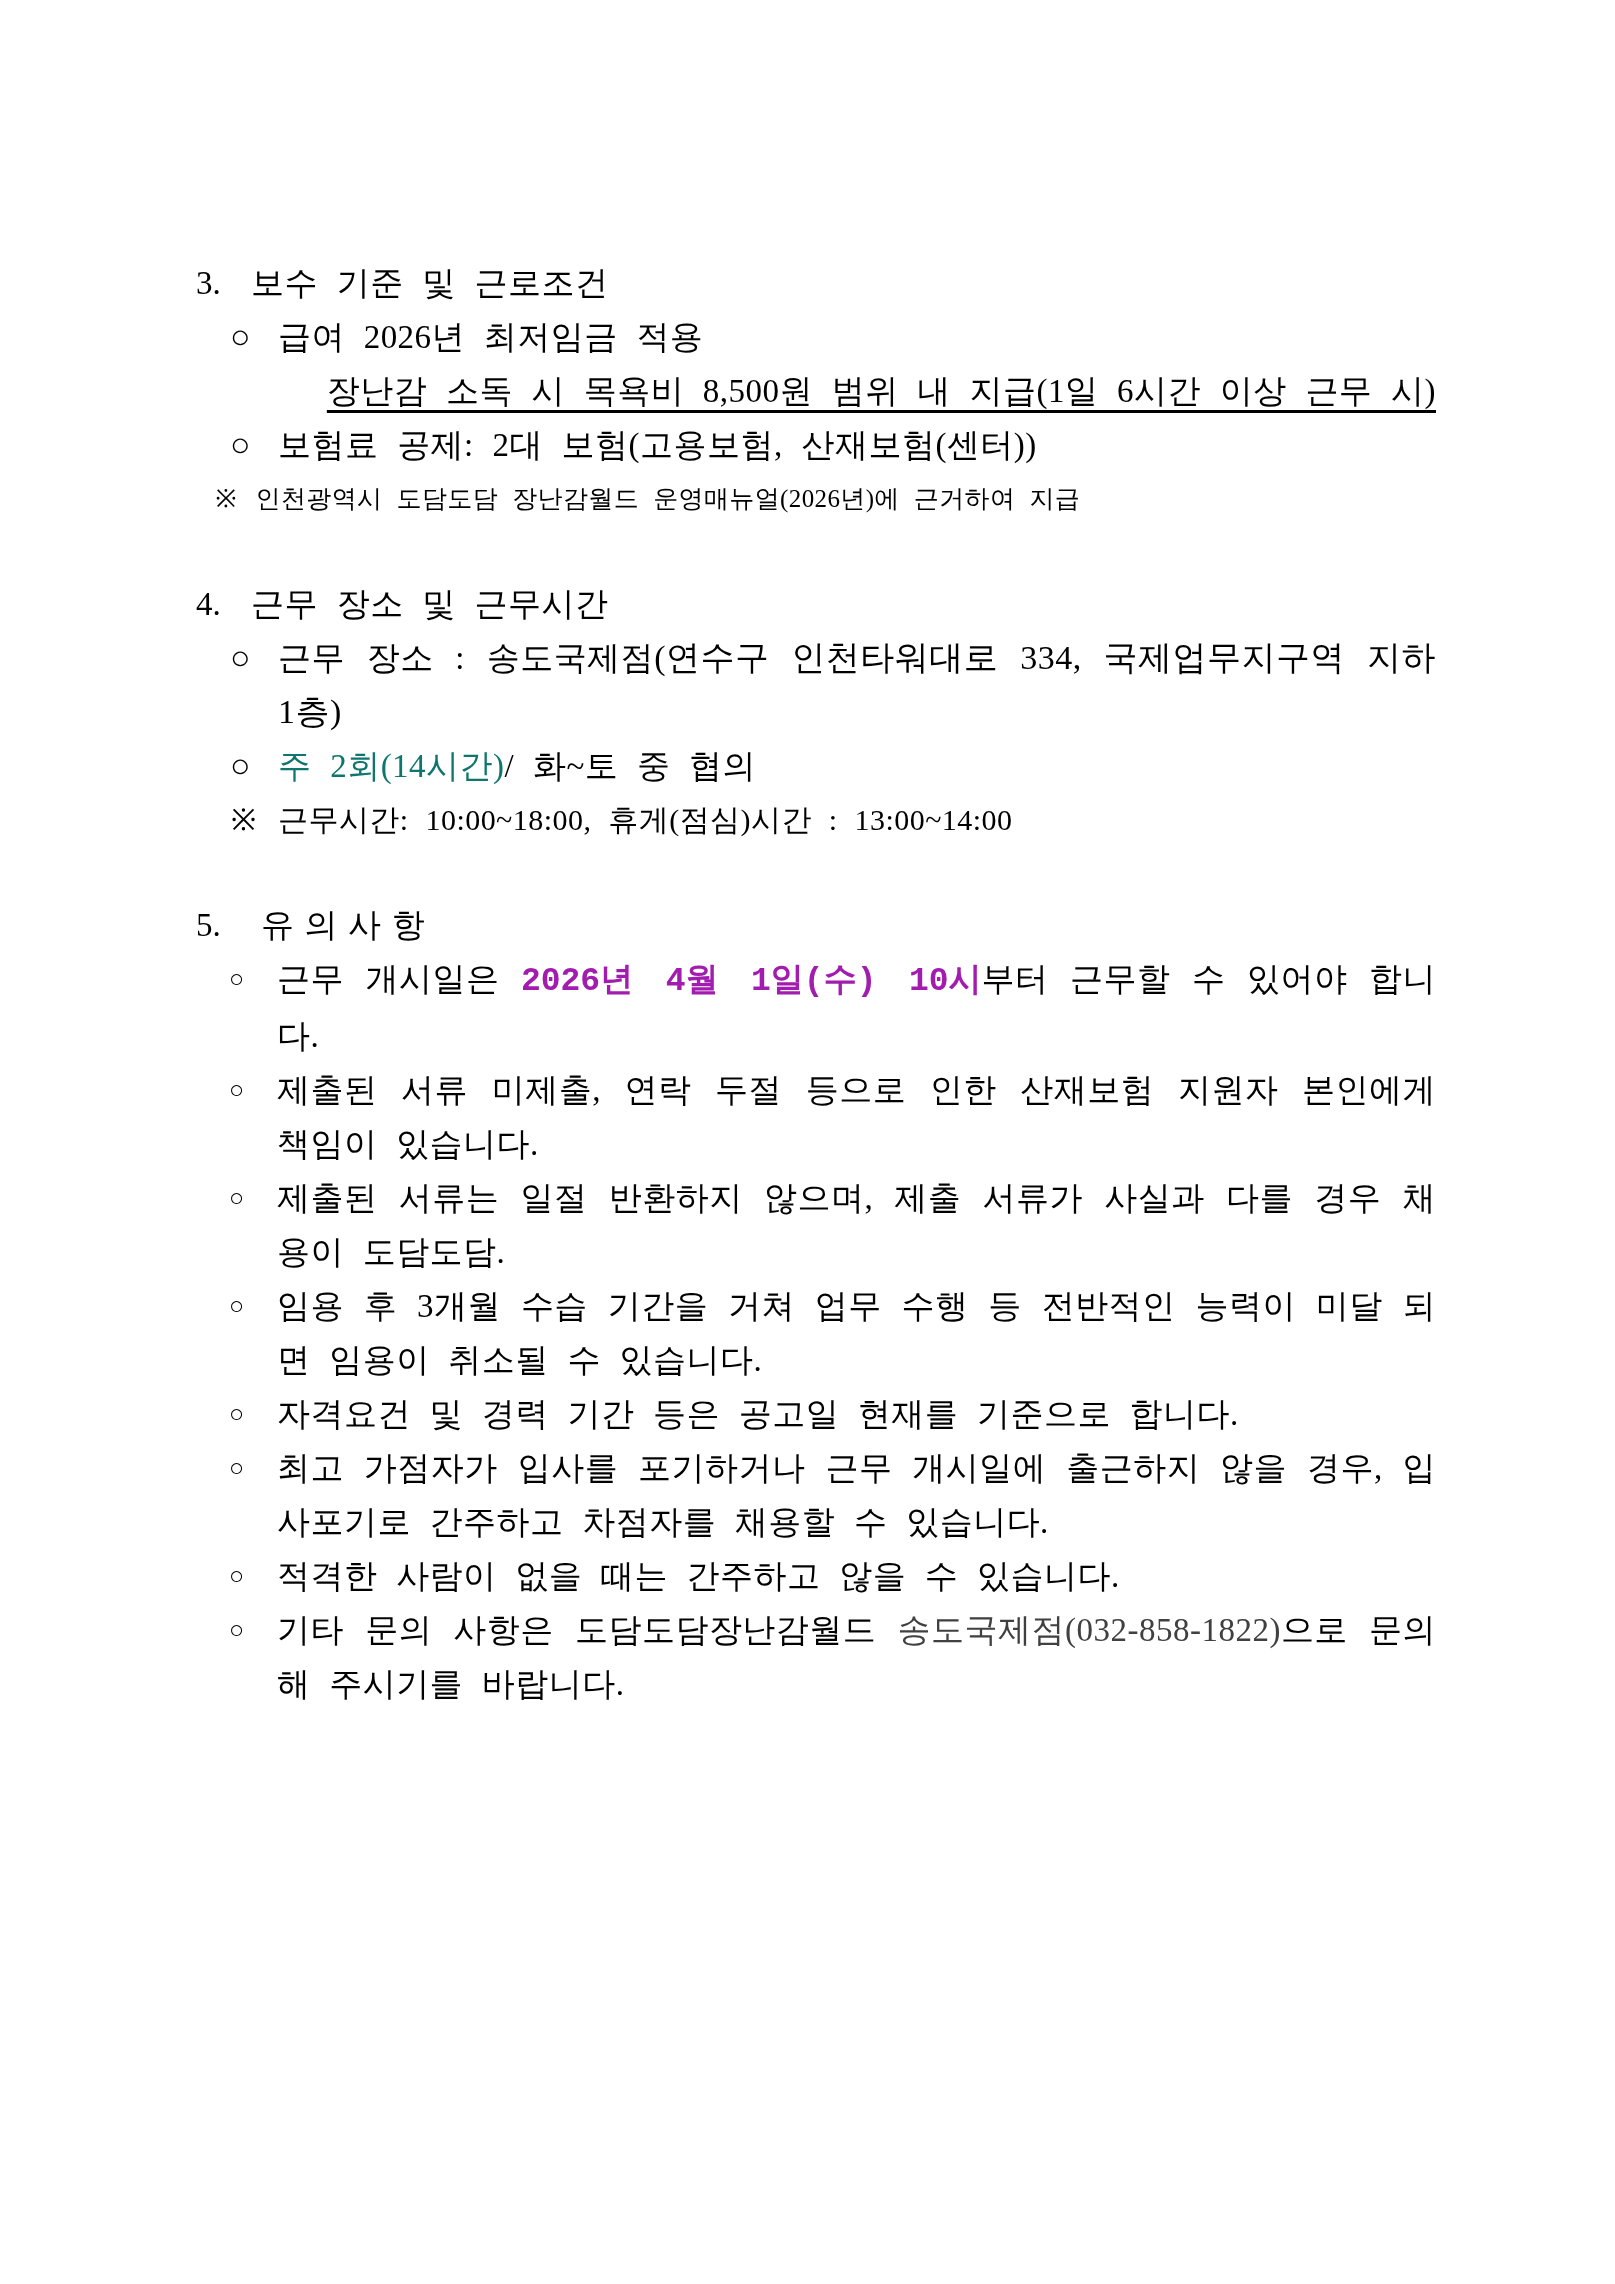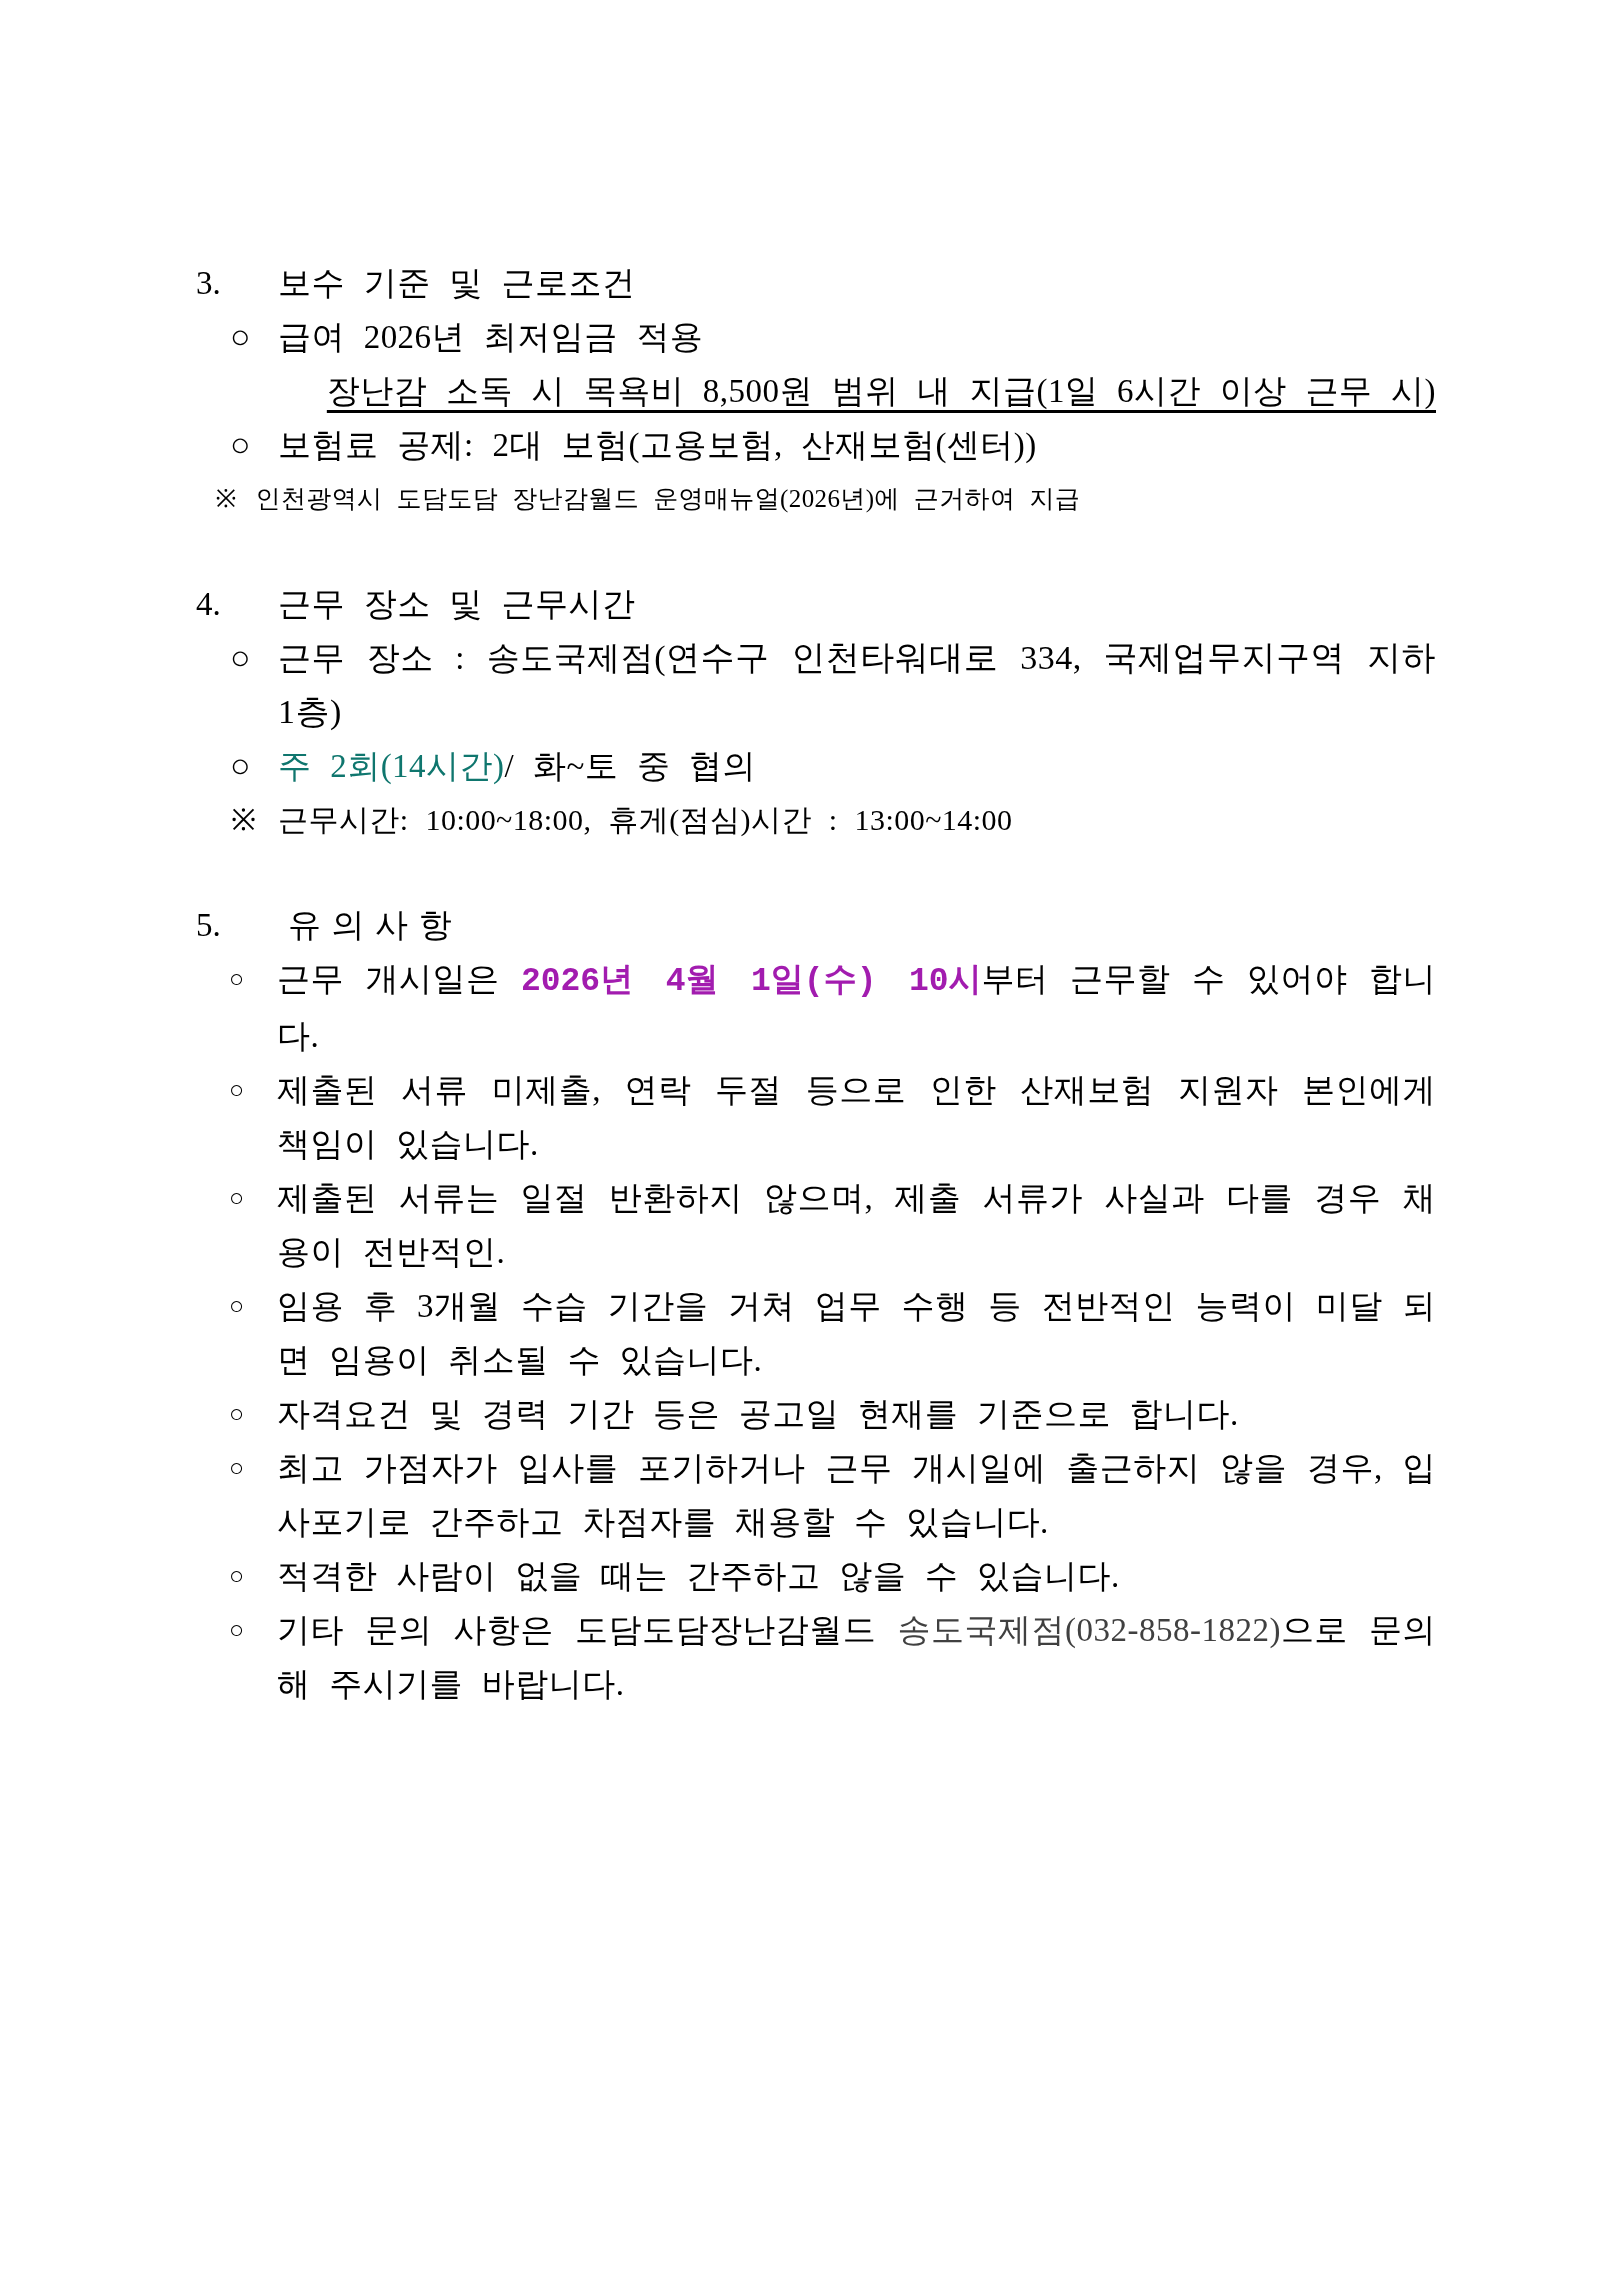--- a/index.html
+++ b/index.html
@@ -20,21 +20,21 @@
     top: 256px;
     width: 1240px;
   }
   .section { width: 100%; }
   .section + .section { margin-top: 51px; }
 
   .line { display: flex; align-items: flex-start; line-height: 54px; }
 
   .num { flex: none; width: 55px; }
   .sec5 .num { width: 65px; }
-  .title { flex: 1; word-spacing: 0.3em; letter-spacing: 0.015em; margin-left: 27px; }
+  .title { flex: 1; word-spacing: 0.3em; letter-spacing: 0.015em; }
   .sec5 .title { letter-spacing: 0.32em; }
 
   .bullet { flex: none; width: 48px; }
   .b-large { font-size: 34px; }
   .b-small { font-size: 25px; }
   .b-ref3 { width: 40px; }
   .b-ref4 { width: 47px; }
 
   .indent-bullet { padding-left: 34px; }
   .indent-bullet5 { padding-left: 33px; }
@@ -130,21 +130,21 @@
         </span>
       </div>
 
       <div class="line indent-bullet5">
         <span class="bullet b-small">○</span>
         <span class="text">제출된 서류 미제출, 연락 두절 등으로 인한 산재보험 지원자 본인에게 책임이 있습니다.</span>
       </div>
 
       <div class="line indent-bullet5">
         <span class="bullet b-small">○</span>
-        <span class="text">제출된 서류는 일절 반환하지 않으며, 제출 서류가 사실과 다를 경우 채용이 전반적인.</span>
+        <span class="text">제출된 서류는 일절 반환하지 않으며, 제출 서류가 사실과 다를 경우 채용이 도담도담.</span>
       </div>
 
       <div class="line indent-bullet5">
         <span class="bullet b-small">○</span>
         <span class="text">임용 후 3개월 수습 기간을 거쳐 업무 수행 등 전반적인 능력이 미달 되면 임용이 취소될 수 있습니다.</span>
       </div>
 
       <div class="line indent-bullet5">
         <span class="bullet b-small">○</span>
         <span class="text">자격요건 및 경력 기간 등은 공고일 현재를 기준으로 합니다.</span>

